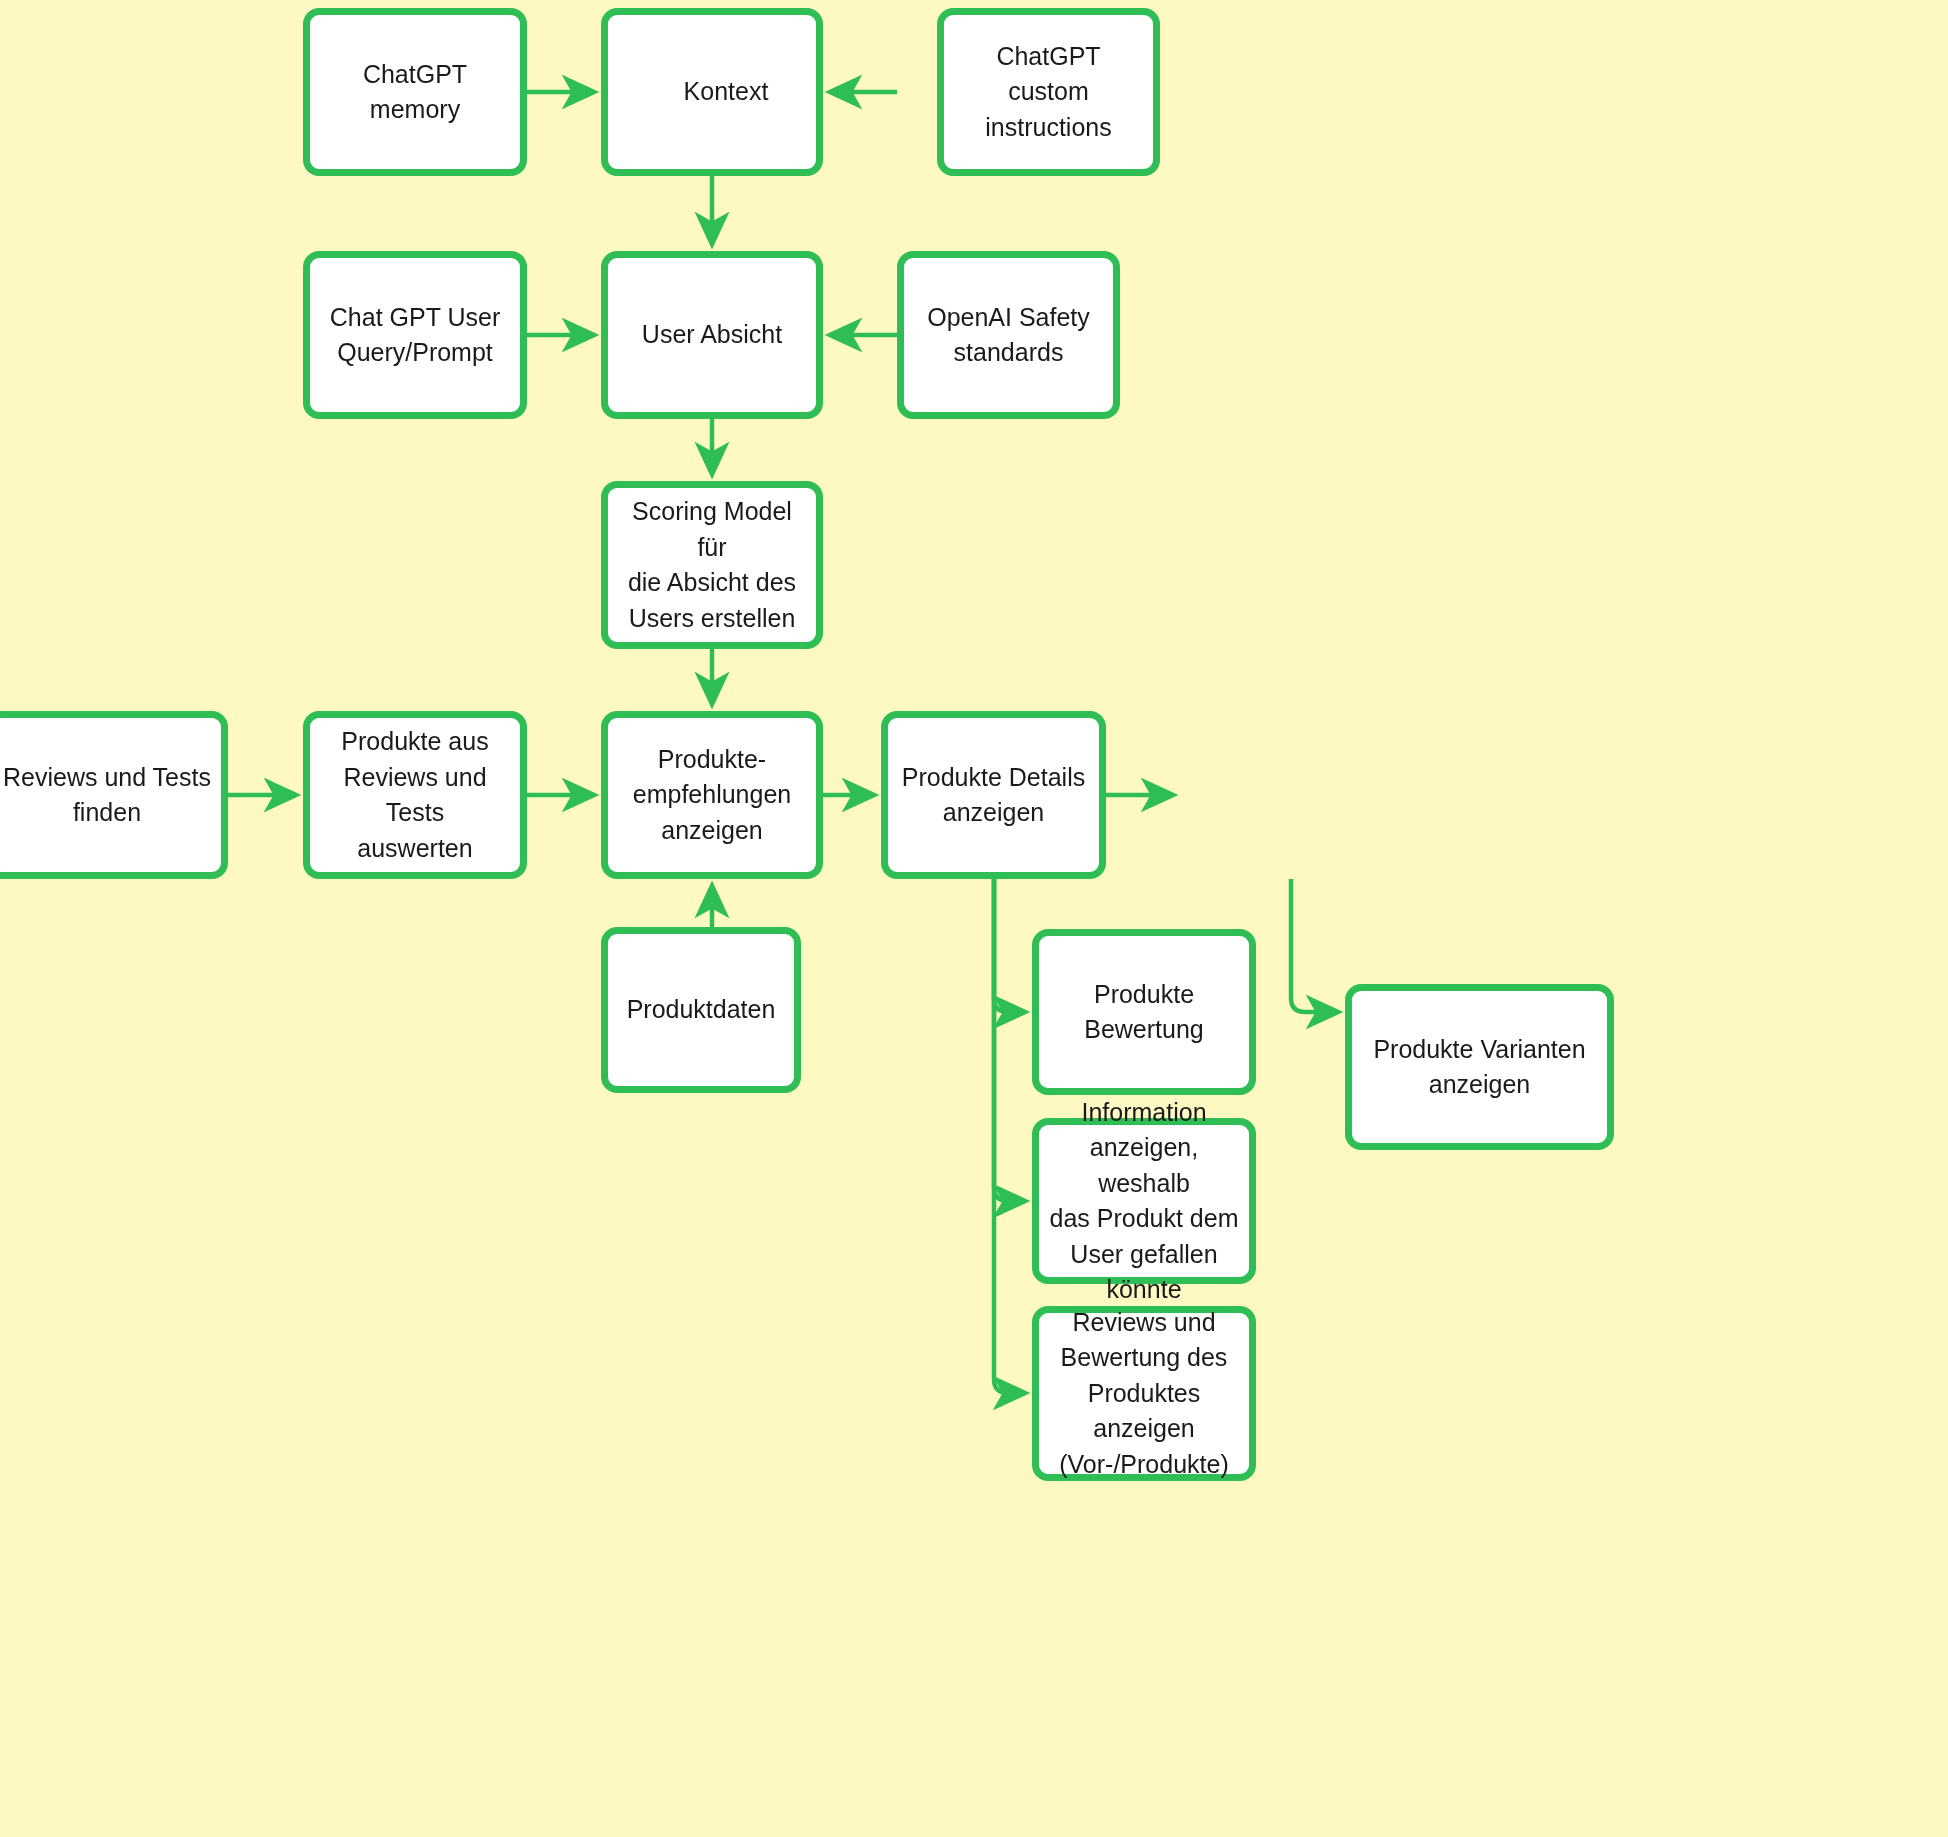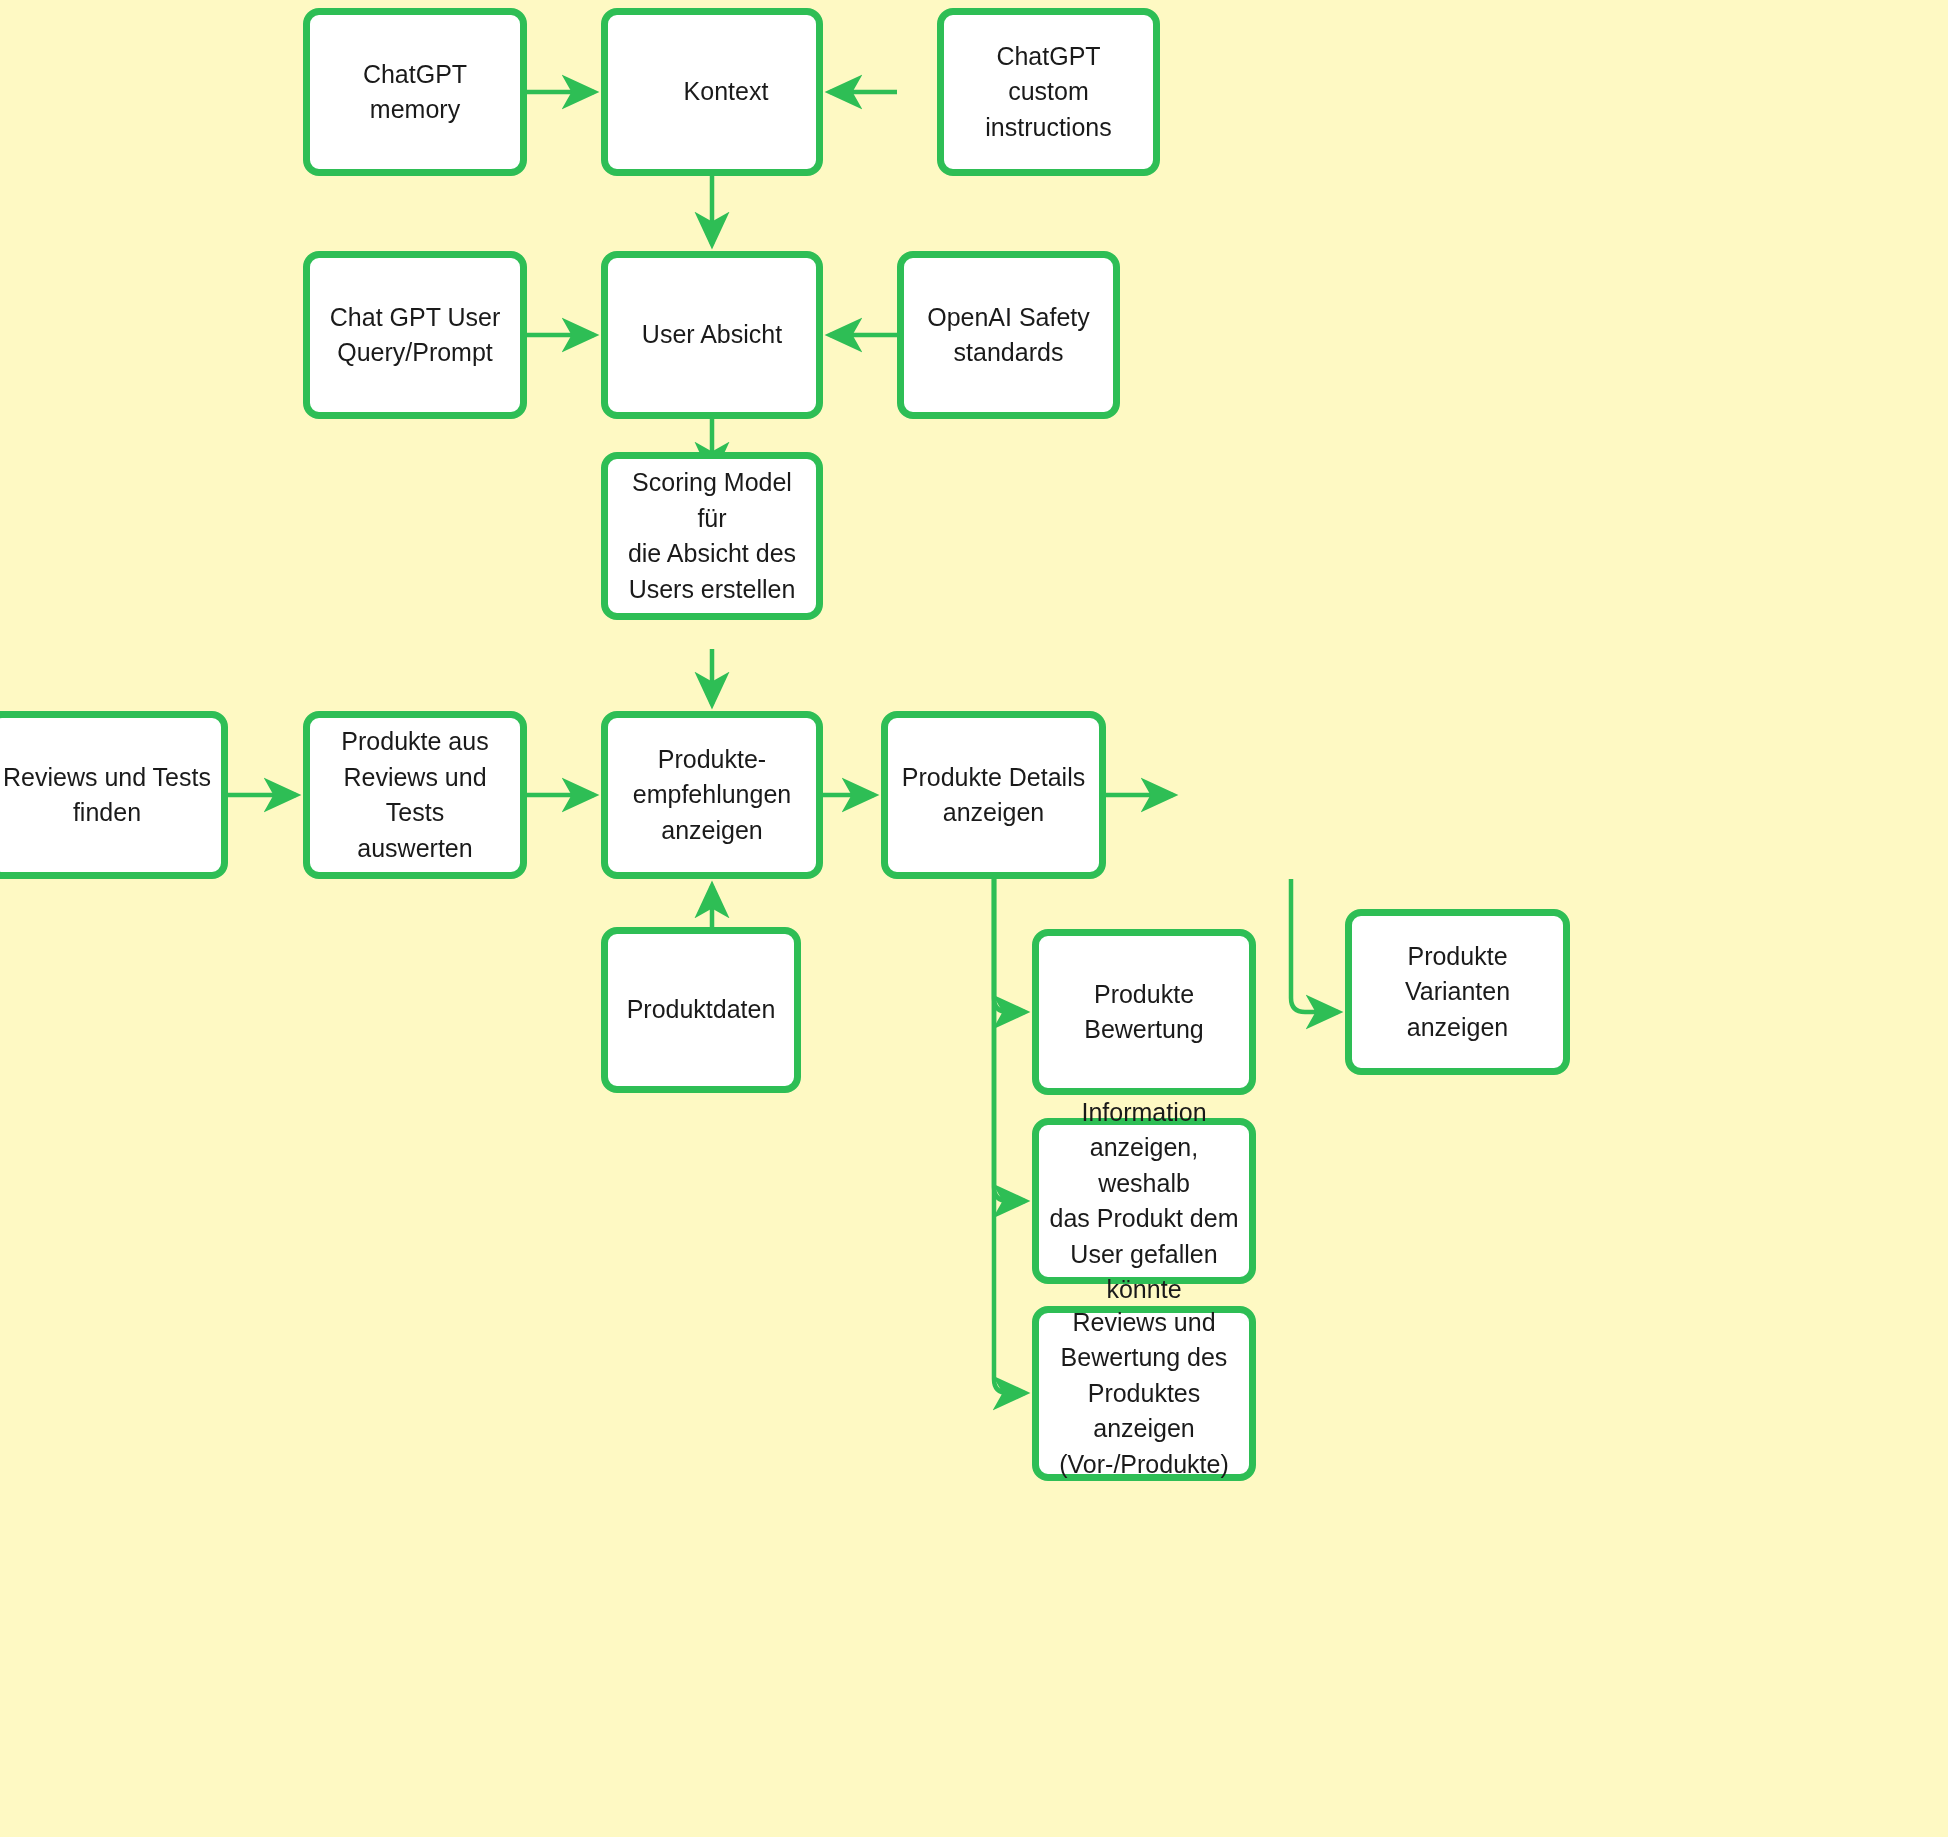--- a/index.html
+++ b/index.html
@@ -97,21 +97,21 @@
 instructions</div>
 
   <div class="node" style="left:303px; top:251px; width:224px; height:168px;">Chat GPT User
 Query/Prompt</div>
 
   <div class="node" style="left:601px; top:251px; width:222px; height:168px;">User Absicht</div>
 
   <div class="node" style="left:897px; top:251px; width:223px; height:168px;">OpenAI Safety
 standards</div>
 
-  <div class="node" style="left:601px; top:452px; width:222px; height:168px;">Scoring Model für
+  <div class="node" style="left:601px; top:481px; width:222px; height:168px;">Scoring Model für
 die Absicht des
 Users erstellen</div>
 
   <div class="node" style="left:-14px; top:711px; width:242px; height:168px;">Reviews und Tests
 finden</div>
 
   <div class="node" style="left:303px; top:711px; width:224px; height:168px;">Produkte aus
 Reviews und Tests
 auswerten</div>
 
@@ -121,21 +121,21 @@
 
   <div class="node" style="left:881px; top:711px; width:225px; height:168px;">Produkte Details
 anzeigen</div>
 
 
   <div class="node" style="left:601px; top:927px; width:200px; height:166px;">Produktdaten</div>
 
   <div class="node" style="left:1032px; top:929px; width:224px; height:166px;">Produkte
 Bewertung</div>
 
-  <div class="node" style="left:1345px; top:909px; width:225px; height:166px;">Produkte Varianten
+  <div class="node" style="left:1345px; top:984px; width:269px; height:166px;">Produkte Varianten
 anzeigen</div>
 
   <div class="node" style="left:1032px; top:1118px; width:224px; height:166px;">Information
 anzeigen, weshalb
 das Produkt dem
 User gefallen
 könnte</div>
 
   <div class="node" style="left:1032px; top:1306px; width:224px; height:175px;">Reviews und
 Bewertung des

